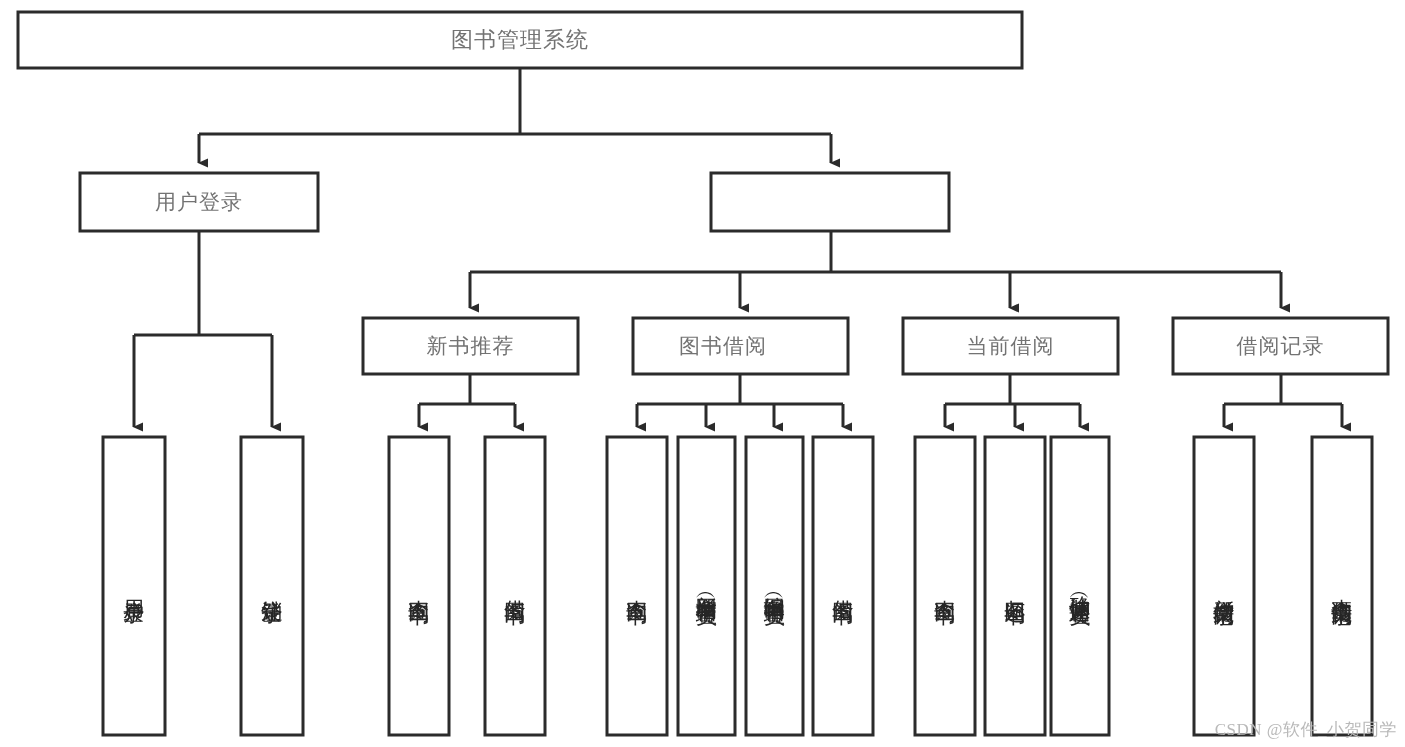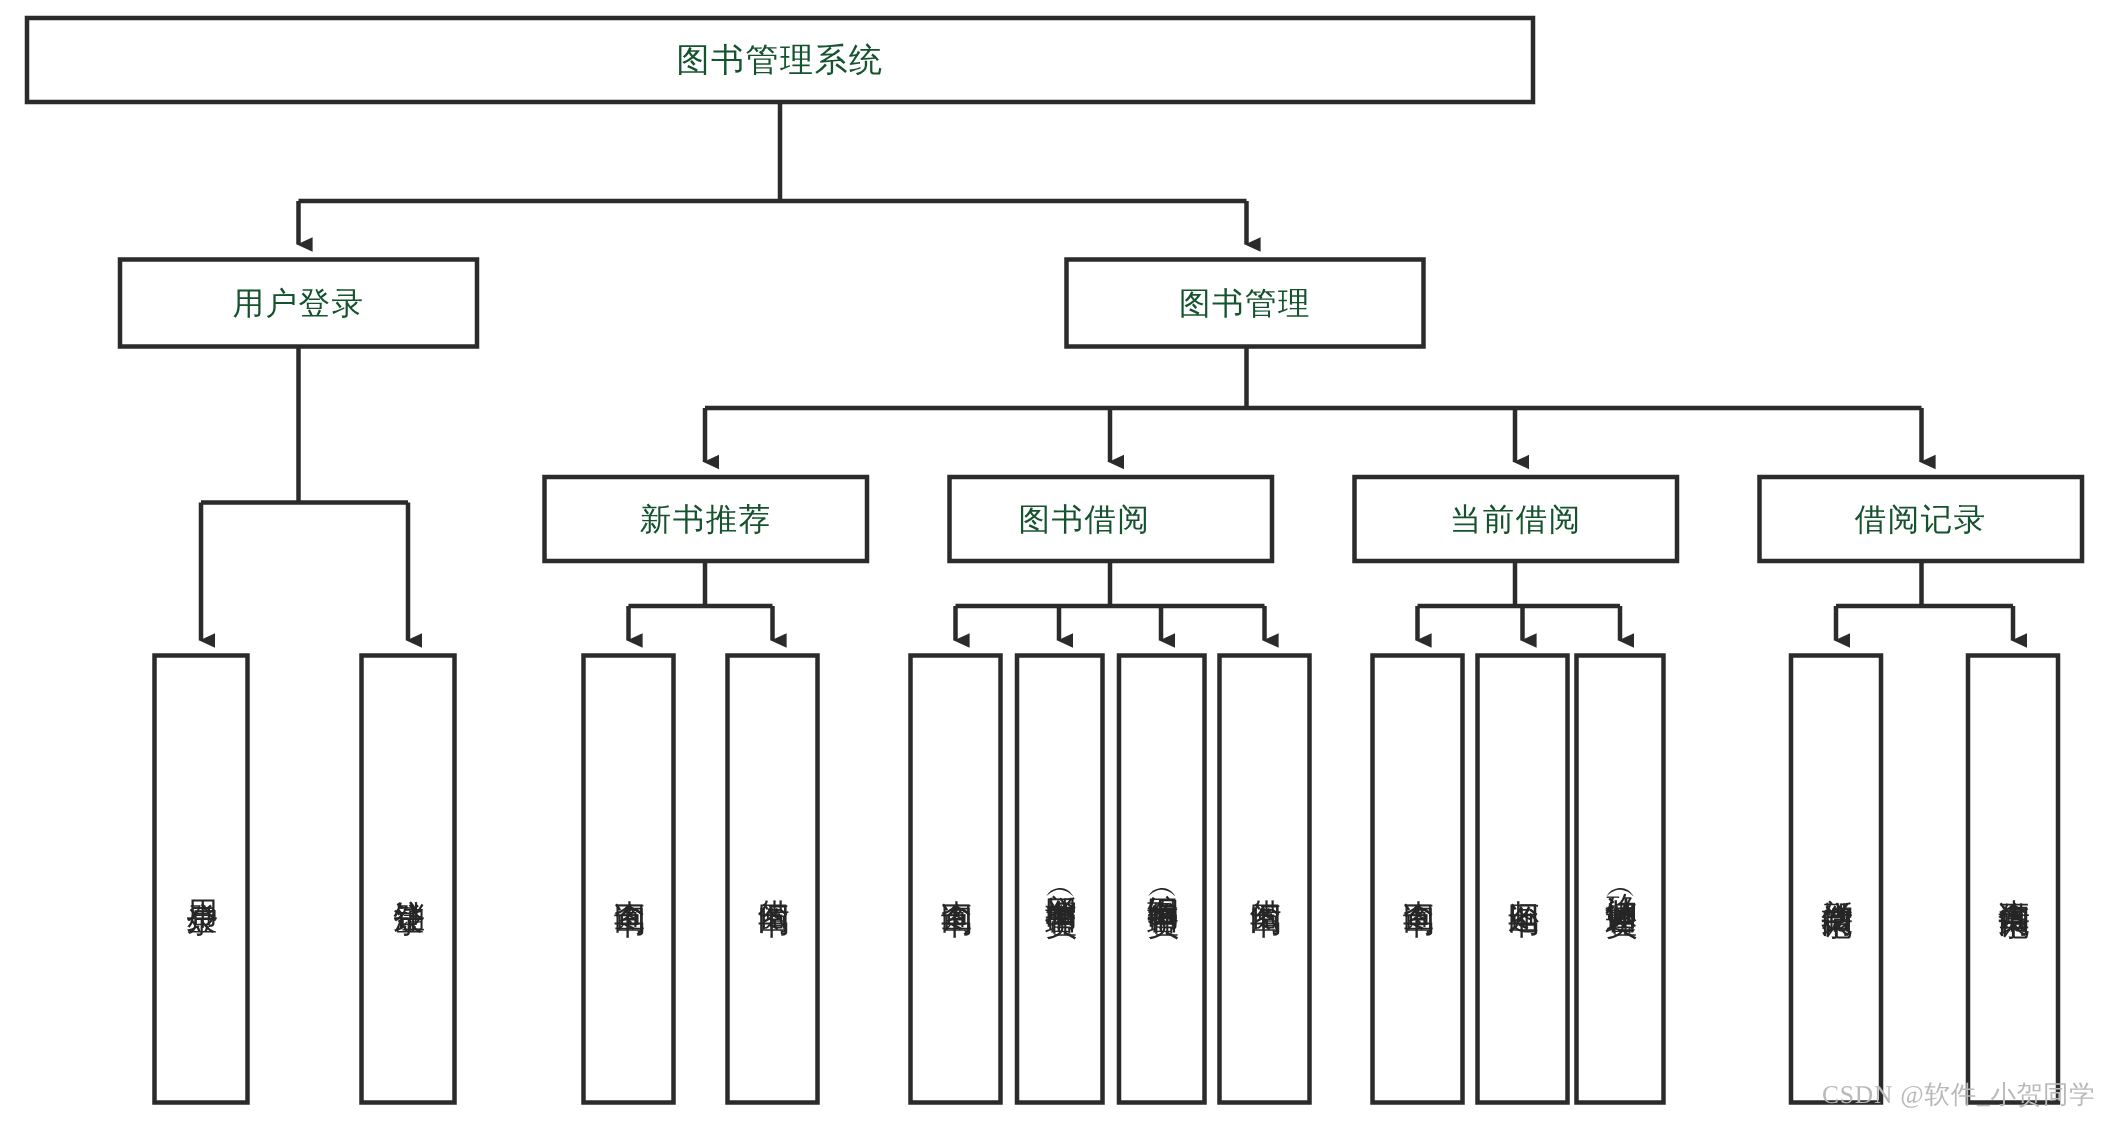--- a/index.html
+++ b/index.html
@@ -46,21 +46,21 @@
     color:#262626;
     white-space:nowrap;
     pointer-events:none;
   }
   .hlabel-wrap{
     position:absolute;
     display:flex;
     align-items:center;
     justify-content:center;
     font-size:21px;
-    color:#14532d;
+    color:#737373;
     letter-spacing:1px;
     white-space:nowrap;
     pointer-events:none;
   }
   .title-wrap{ font-size:22px; letter-spacing:1px; }
   #watermark{
     position:absolute;
     right:8px;
     bottom:6px;
     font-size:17px;
@@ -161,21 +161,20 @@
     <rect class="node-rect" x="985" y="437" width="60" height="298"></rect>
     <rect class="node-rect" x="1051" y="437" width="58" height="298"></rect>
 
     <rect class="node-rect" x="1194" y="437" width="60" height="298"></rect>
     <rect class="node-rect" x="1312" y="437" width="60" height="298"></rect>
   </svg>
 
   <div class="hlabel-wrap title-wrap" style="left:18px;top:12px;width:1004px;height:56px;">图书管理系统</div>
 
   <div class="hlabel-wrap" style="left:80px;top:173px;width:238px;height:58px;">用户登录</div>
-  <div class="hlabel-wrap" style="left:711px;top:173px;width:238px;height:58px;">图书管理</div>
 
   <div class="hlabel-wrap" style="left:363px;top:318px;width:215px;height:56px;text-align:right;">新书推荐</div>
   <div class="hlabel-wrap" style="left:633px;top:318px;width:180px;height:56px;">图书借阅</div>
   <div class="hlabel-wrap" style="left:1173px;top:318px;width:215px;height:56px;">借阅记录</div>
   <div class="hlabel-wrap" style="left:903px;top:318px;width:215px;height:56px;">当前借阅</div>
 
   <div class="vlabel-wrap" style="left:103px;top:437px;width:62px;height:298px;">用户登录</div>
   <div class="vlabel-wrap" style="left:241px;top:437px;width:62px;height:298px;">注销登录</div>
 
   <div class="vlabel-wrap" style="left:389px;top:437px;width:60px;height:298px;">查询图书</div>

